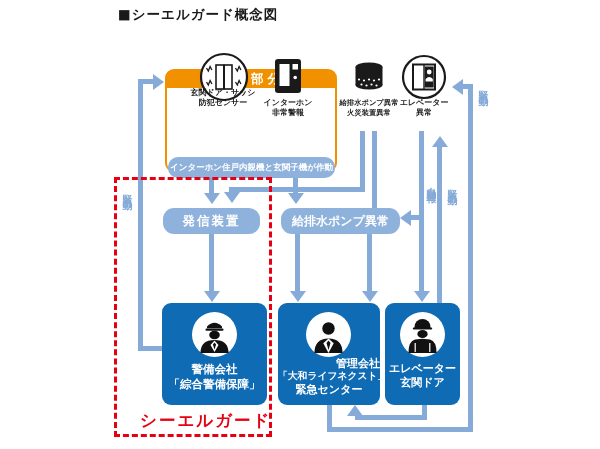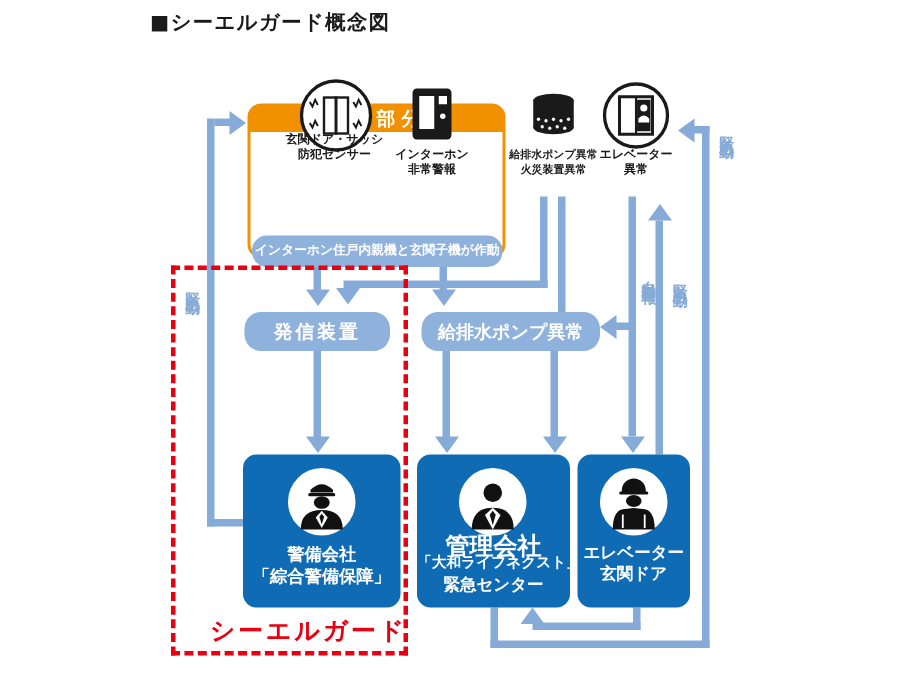--- a/index.html
+++ b/index.html
@@ -1,20 +1,20 @@
 <!DOCTYPE html>
 <html><head>
 <meta charset="utf-8">
 <style>
   html,body{margin:0;padding:0;background:#fff;}
   #canvas{position:relative;width:600px;height:449px;background:#fff;overflow:hidden;
           font-family:"DejaVu Sans","Liberation Sans",sans-serif;}
   .abs{position:absolute;}
   
-  .title{position:absolute;left:100px;top:6px;font-size:13.5px;font-weight:bold;color:#1a1a1a;letter-spacing:1px;}
+  .title{position:absolute;left:118px;top:6px;font-size:13.5px;font-weight:bold;color:#1a1a1a;letter-spacing:1px;}
   
   .obox{position:absolute;background:#fff;border:2.5px solid #F29100;border-radius:9px;box-sizing:border-box;margin-top:41px;}
   .ohead{position:absolute;left:-1px;top:-1px;right:-1px;height:18px;background:#F29100;border-radius:7px 7px 0 0;
          color:#fff;font-weight:bold;font-size:12.5px;text-align:center;line-height:18px;letter-spacing:4px;}
   .slabel{position:absolute;font-size:8px;line-height:9.5px;text-align:center;color:#1a1a1a;white-space:nowrap;font-weight:bold;}
   .slabel.small{font-size:7.3px;}
   
   .pbox{position:absolute;background:#8FB2DC;border-radius:11px;color:#fff;text-align:center;font-weight:bold;white-space:nowrap;}
   
   .seg{position:absolute;background:#86ABD8;}
@@ -177,21 +177,21 @@
   <div class="cbox" style="left:278px;top:303px;width:102px;height:102px;">
     <div class="circ" style="left:28px;top:9px;">
       <svg width="45" height="45" viewBox="0 0 45 45">
         <circle cx="22.5" cy="16.5" r="6.2" fill="#111"></circle>
         <path d="M8.5 41 q0 -14.5 14 -14.5 q14 0 14 14.5 z" fill="#111"></path>
         <path d="M22.5 26.5 l-5.2 4.8 5.2 9.7 5.2 -9.7 z" fill="#fff"></path>
         <path d="M22.5 28.5 l-2 2.6 2 7 2 -7 z" fill="#111"></path>
       </svg>
     </div>
     <div class="ctext" style="top:54px;">
-      <div style="font-size:16px;line-height:13px;">管理会社</div>
+      <div style="font-size:11px;line-height:13px;text-align:right;">管理会社</div>
       <div style="font-size:9.8px;line-height:12.5px;">「大和ライフネクスト」</div>
       <div style="font-size:11px;line-height:13px;">緊急センター</div>
     </div>
   </div>
 
   <div class="cbox" style="left:385px;top:303px;width:75px;height:102px;">
     <div class="circ" style="left:15px;top:9px;">
       <svg width="45" height="45" viewBox="0 0 45 45">
         <path d="M14.5 15 a8 8 0 0 1 16 0 l0 1 h-16 z" fill="#111"></path>
         <rect x="12.8" y="15.6" width="19.4" height="2" rx="1" fill="#111"></rect>

